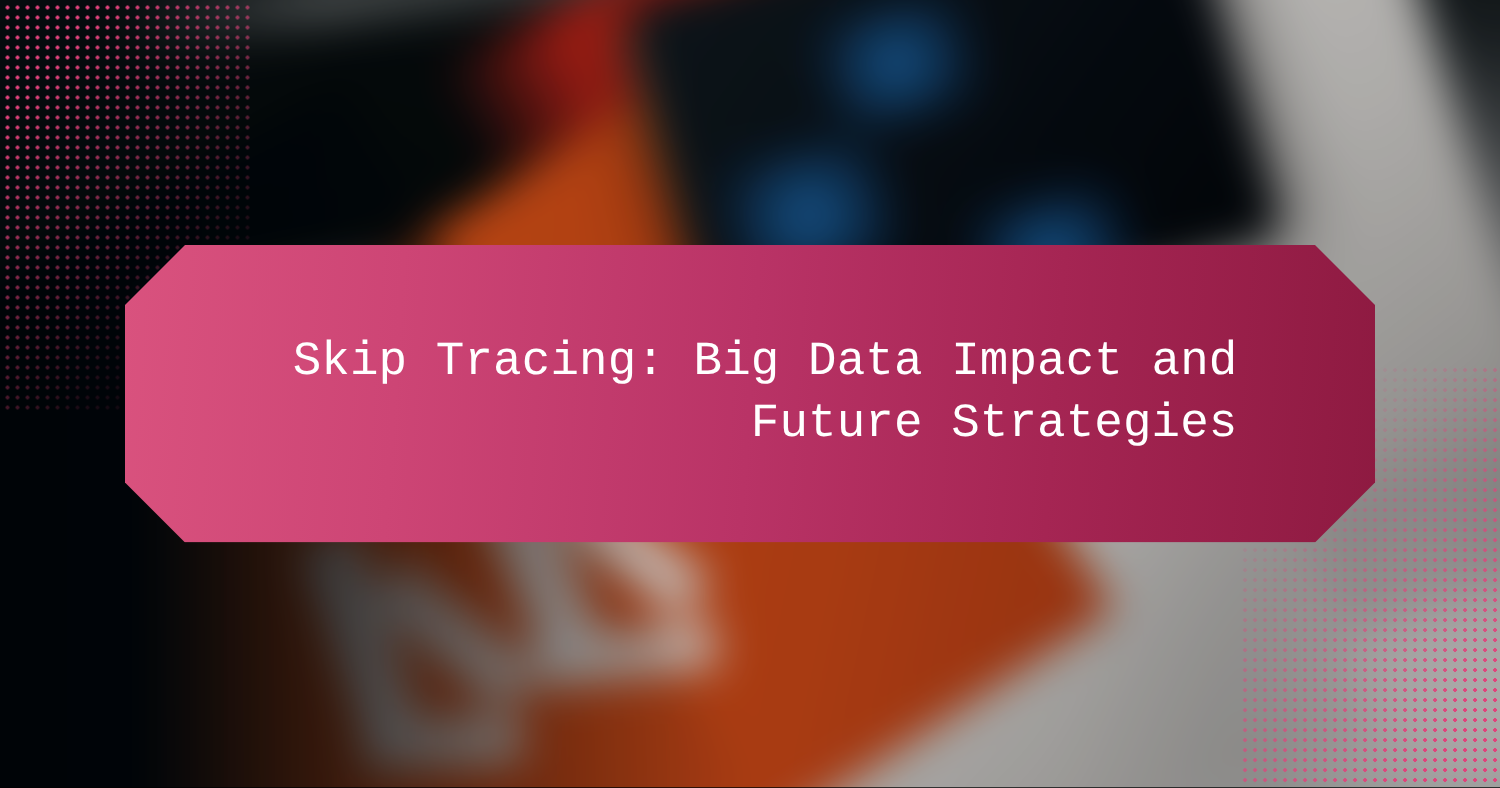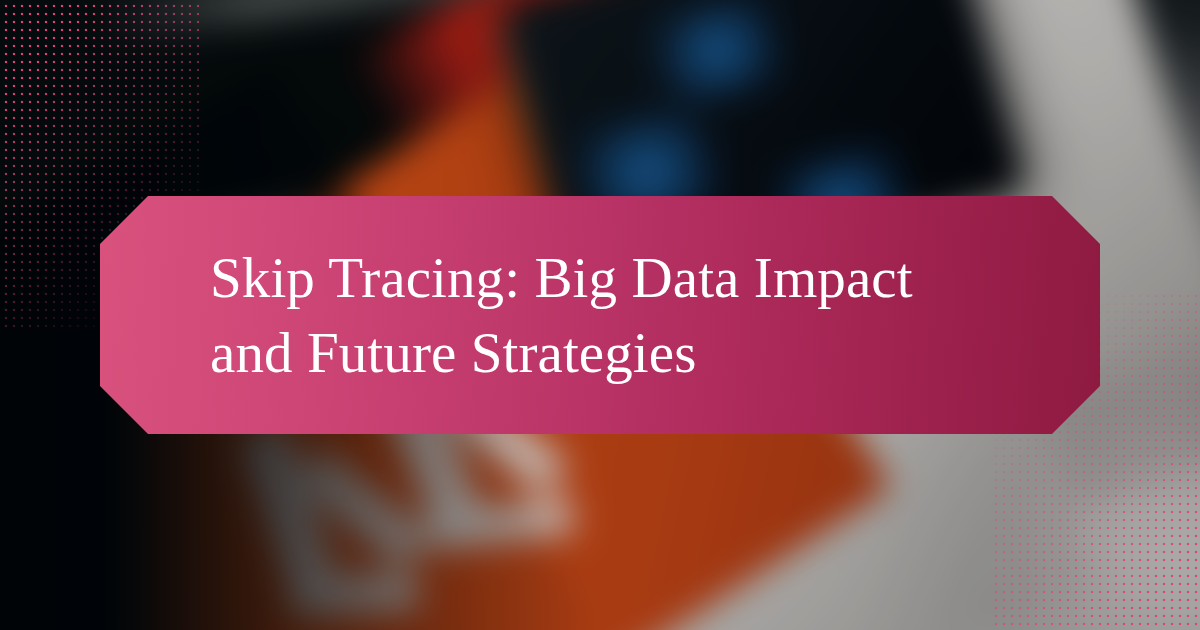--- a/index.html
+++ b/index.html
@@ -203,26 +203,26 @@
     display: flex;
     align-items: center;
     justify-content: center;
     box-sizing: border-box;
     padding: 0 110px;
   }
 
   .banner-title {
     margin: 0;
     color: #ffffff;
-    font-size: 57px;
+    font-size: 38px;
     font-weight: 400;
     line-height: 1.32;
-    text-align: left;
+    text-align: right;
     letter-spacing: 0.1px;
-    font-family: Liberation Serif, serif;
+    font-family: Liberation Mono, monospace;
   }
 </style>
 </head>
 <body>
 
 <div id="stage">
 
   <div class="bg-photo">
     <div class="bg-base"></div>
     <div class="sheet-main"></div>

